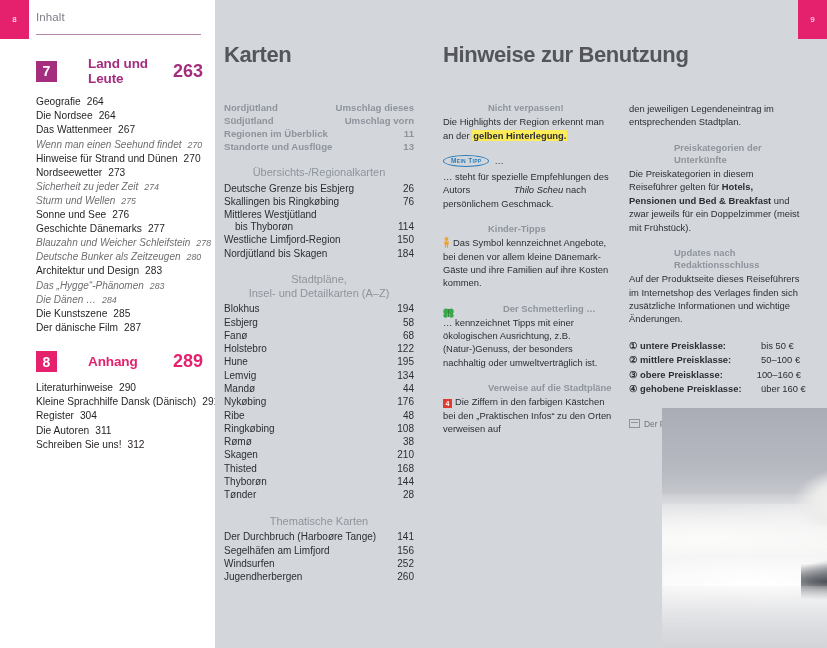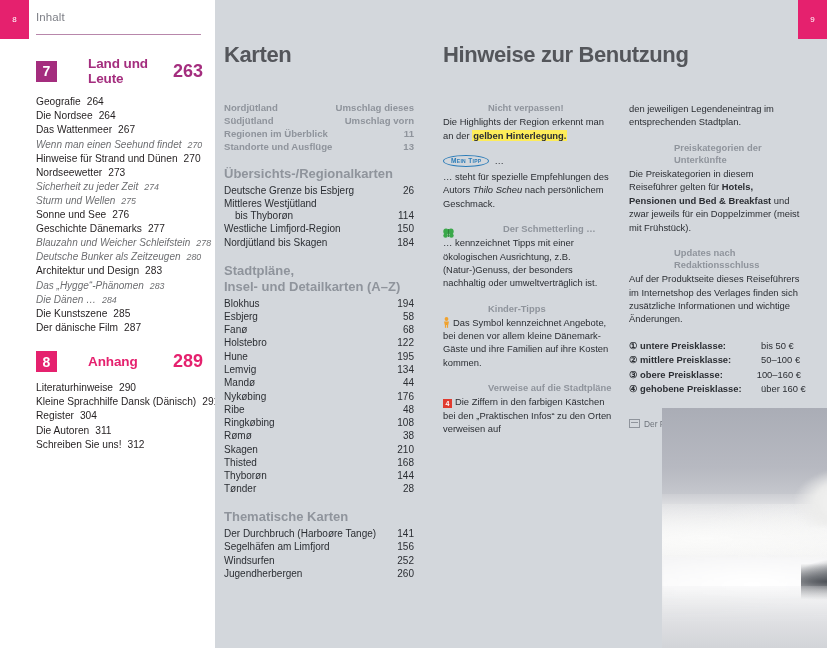--- a/index.html
+++ b/index.html
@@ -170,25 +170,26 @@
   .big-title {
     font-size: 22px;
     font-weight: bold;
     color: #54565b;
     letter-spacing: -.4px;
     line-height: 1;
     margin-bottom: 36px;
   }
   .k-group { margin-bottom: 13px; }
   .k-sub {
-    font-size: 13px;
-    font-weight: bold;
+    font-size: 11px;
+    font-weight: normal;
     color: #8f949c;
     margin-bottom: 2px;
     line-height: 1.25;
+    text-align: center;
   }
   .k-row {
     display: flex;
     justify-content: space-between;
     align-items: baseline;
     padding: 1.4px 0;
     line-height: 1.05;
   }
   .k-row .lbl {
     font-size: 10px;
@@ -231,21 +232,21 @@
     margin-bottom: 1px;
     padding-left: 45px;
   }
   .hw-p {
     font-size: 9.4px;
     color: #2b2e33;
     line-height: 1.42;
     margin: 0;
   }
   .hw-p b { font-weight: bold; }
-  .hw-p i { font-style: italic; }
+  .hw-p i { font-style: italic; margin-left: 41px; }
   .hl {
     background: #fdec5a;
     font-weight: bold;
     padding: 0 1px;
   }
 
   .tipp-line { display: flex; align-items: center; gap: 5px; margin-bottom: 3px; }
   .tipp-badge {
     display: inline-flex;
     align-items: center;
@@ -543,20 +544,24 @@
             <span class="pg">13</span>
           </div>
       </div>
 
       <div class="k-group">
         <div class="k-sub">Übersichts-/Regionalkarten</div>
         <div class="k-row">
             <span class="lbl">Deutsche Grenze bis Esbjerg</span>
             <span class="pg">26</span>
           </div>
+        <div class="k-row">
+            <span class="lbl">Skallingen bis Ringkøbing</span>
+            <span class="pg">76</span>
+          </div>
         <div class="k-row noline">
             <span class="lbl">Mittleres Westjütland</span>
             <span class="pg"></span>
           </div>
         <div class="k-row cont">
             <span class="lbl">bis Thyborøn</span>
             <span class="pg">114</span>
           </div>
         <div class="k-row">
             <span class="lbl">Westliche Limfjord-Region</span>
@@ -665,48 +670,48 @@
             <div class="hw-head">Nicht verpassen!</div>
             <p class="hw-p"><span>Die Highlights der Region erkennt man an der </span><span class="hl">gelben Hinterlegung.</span></p>
           </div>
 
           <div class="hw-block">
             <div class="tipp-line">
               <span class="tipp-badge">Mein Tipp</span>
               <span class="tipp-dots">…</span>
             </div>
             <p class="hw-p"><span>… steht für spezielle Empfehlungen des Autors </span><i>Thilo Scheu</i><span> nach persönlichem Geschmack.</span></p>
+          </div>
+
+          <div class="hw-block">
+            <div class="hw-head">Kinder-Tipps</div>
+            <p class="hw-p"><span class="kid-icon"><svg width="7" height="11" viewBox="0 0 7 11">
+                    <circle cx="3.5" cy="2" r="1.9" fill="#f0a22e"></circle>
+                    <path d="M1 4.4 L6 4.4 L5.2 8 L1.8 8 Z" fill="#f0a22e"></path>
+                    <rect x="1.9" y="7.6" width="1.2" height="3.2" fill="#f0a22e"></rect>
+                    <rect x="3.9" y="7.6" width="1.2" height="3.2" fill="#f0a22e"></rect>
+                  </svg></span><span>Das Symbol kennzeichnet Angebote, bei denen vor allem kleine Dänemark-Gäste und ihre Familien auf ihre Kosten kommen.</span></p>
           </div>
 
           <div class="hw-block">
             <div class="butterfly-head">
               <span class="bfly">
                 <svg width="11" height="10" viewBox="0 0 11 10">
                     <g fill="#3aa84a">
                       <ellipse cx="3" cy="3.4" rx="2.7" ry="3"></ellipse>
                       <ellipse cx="8" cy="3.4" rx="2.7" ry="3"></ellipse>
                       <ellipse cx="2.6" cy="7.6" rx="2.3" ry="2.2"></ellipse>
                       <ellipse cx="8.4" cy="7.6" rx="2.3" ry="2.2"></ellipse>
                       <rect x="5.1" y="1" width="0.9" height="8" fill="#2c7d38"></rect>
                     </g>
                   </svg>
               </span>
               <span class="hw-head" style="margin:0">Der Schmetterling …</span>
             </div>
             <p class="hw-p">… kennzeichnet Tipps mit einer ökologischen Ausrichtung, z.B. (Natur-)Genuss, der besonders nachhaltig oder umweltverträglich ist.</p>
-          </div>
-
-          <div class="hw-block">
-            <div class="hw-head">Kinder-Tipps</div>
-            <p class="hw-p"><span class="kid-icon"><svg width="7" height="11" viewBox="0 0 7 11">
-                    <circle cx="3.5" cy="2" r="1.9" fill="#f0a22e"></circle>
-                    <path d="M1 4.4 L6 4.4 L5.2 8 L1.8 8 Z" fill="#f0a22e"></path>
-                    <rect x="1.9" y="7.6" width="1.2" height="3.2" fill="#f0a22e"></rect>
-                    <rect x="3.9" y="7.6" width="1.2" height="3.2" fill="#f0a22e"></rect>
-                  </svg></span><span>Das Symbol kennzeichnet Angebote, bei denen vor allem kleine Dänemark-Gäste und ihre Familien auf ihre Kosten kommen.</span></p>
           </div>
 
           <div class="hw-block">
             <div class="hw-head">Verweise auf die Stadtpläne</div>
             <p class="hw-p"><span class="num-box">4</span><span>Die Ziffern in den farbigen Kästchen bei den „Praktischen Infos“ zu den Orten verweisen auf</span></p>
           </div>
 
         </div>
 
         <div class="hw-col">

